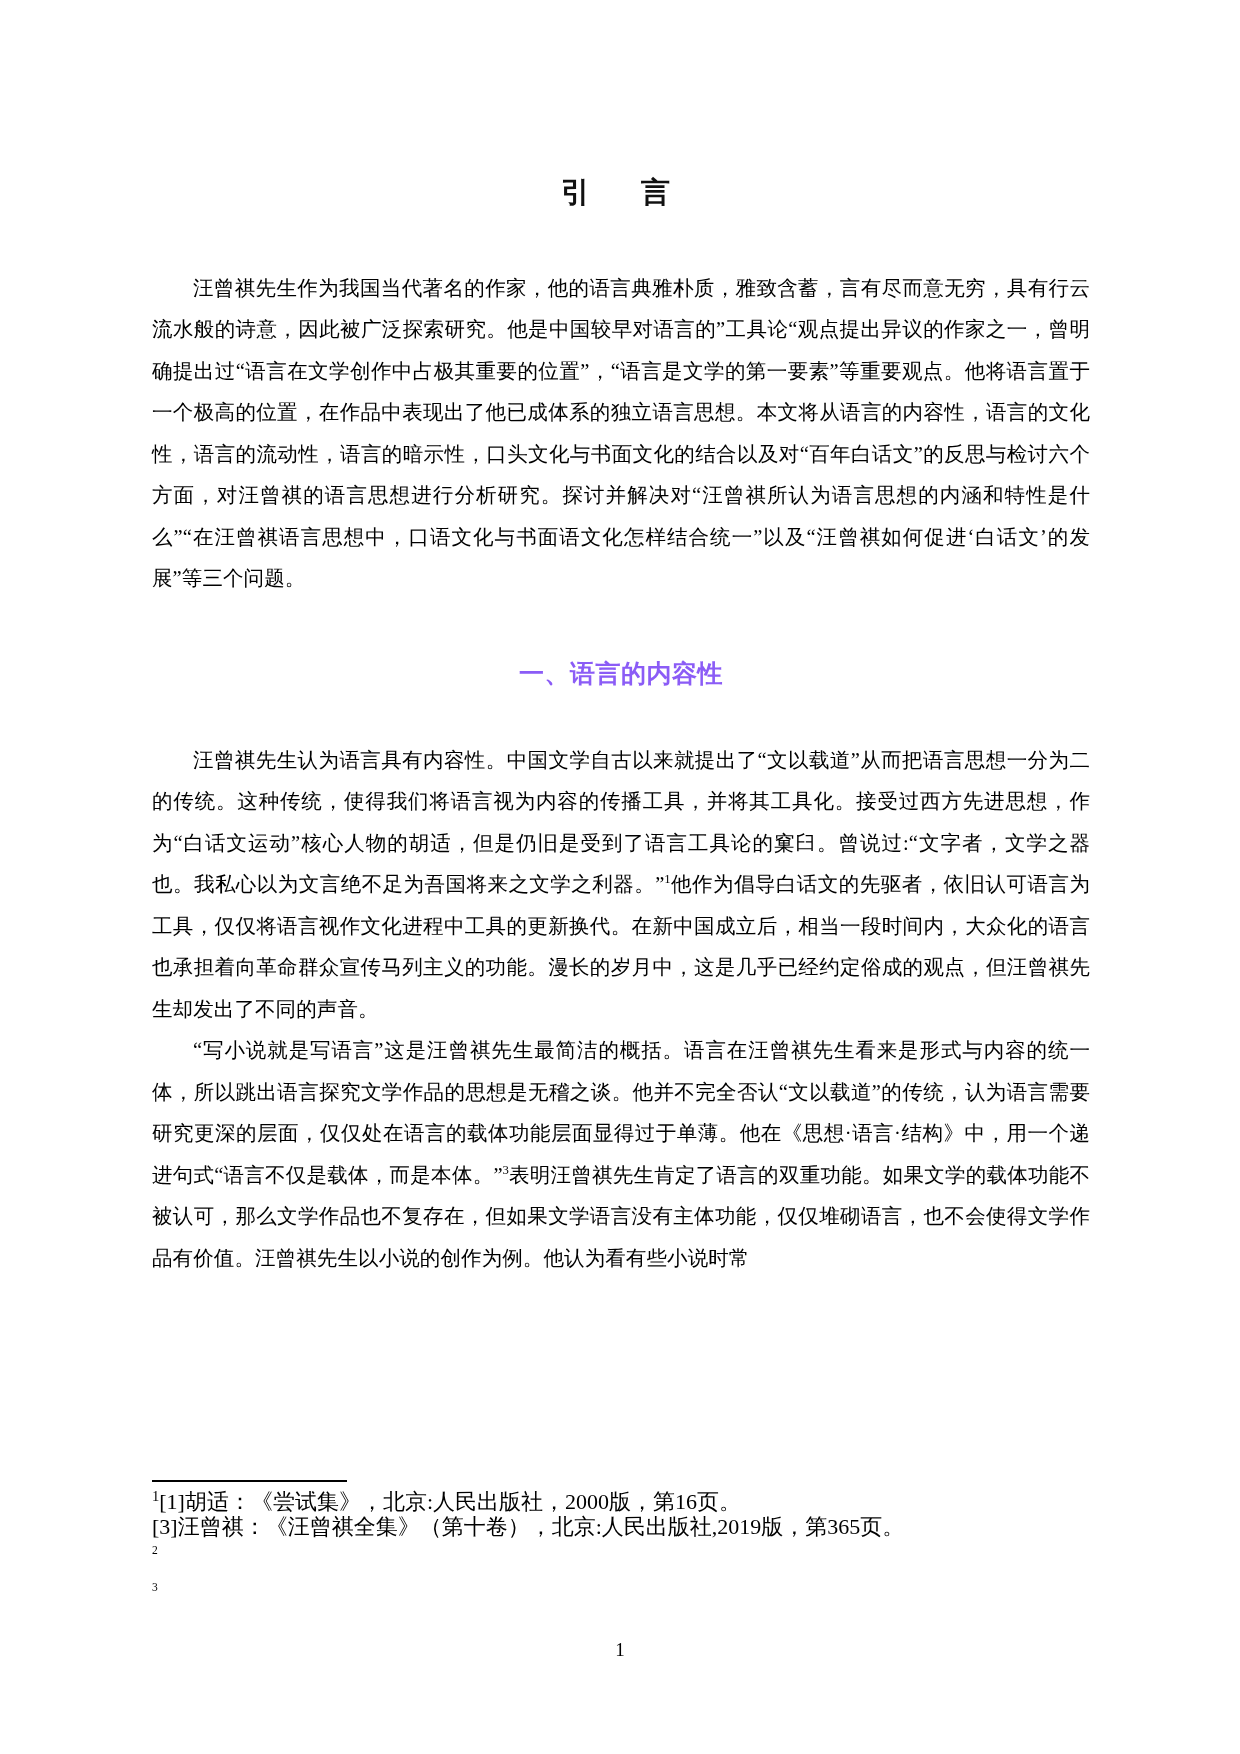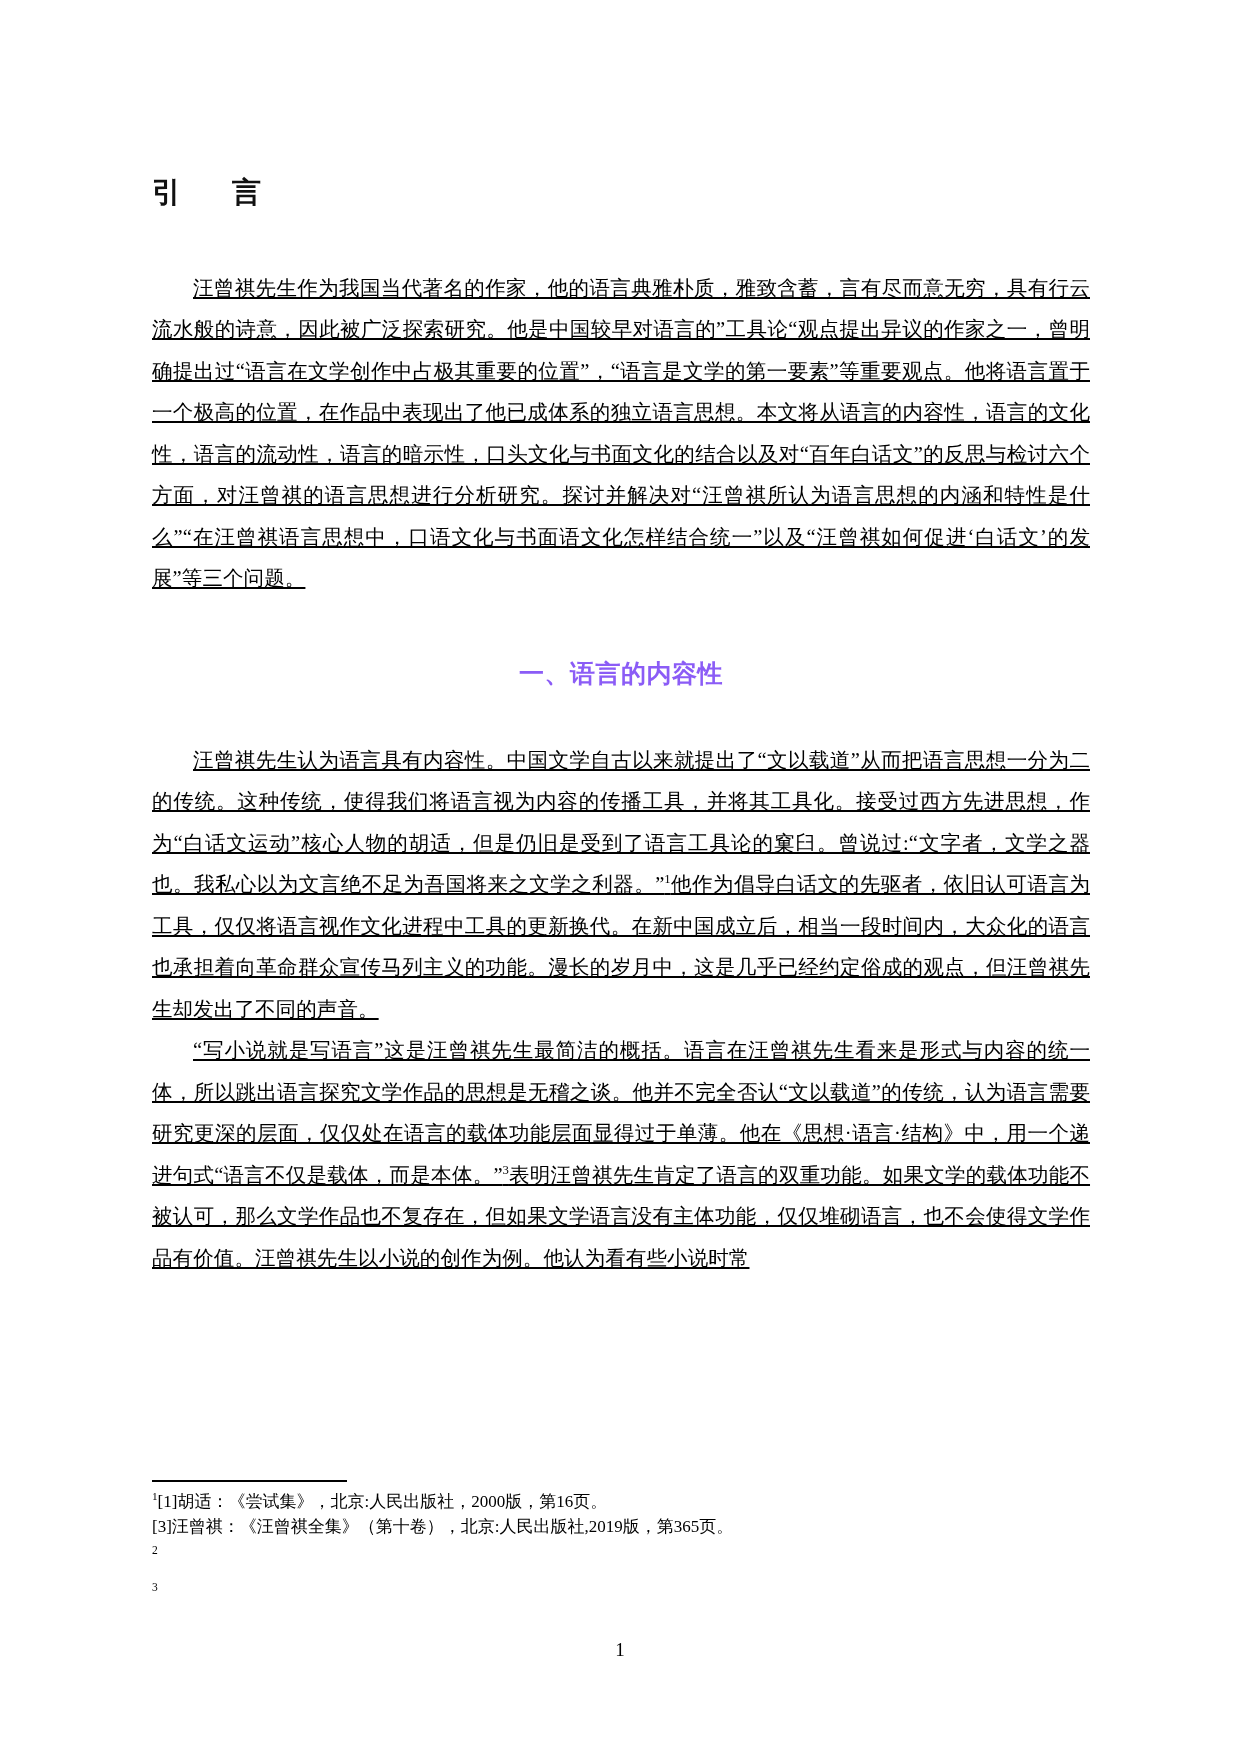--- a/index.html
+++ b/index.html
@@ -23,20 +23,21 @@
   }
   .content {
     position: absolute;
     left: 152px;
     top: 0;
     width: 938px;
   }
 
   
   .doc-title {
+    text-align: center;
     font-family: "Liberation Sans", "DejaVu Sans", sans-serif;
     font-size: 29px;
     font-weight: bold;
     letter-spacing: 0.38em;
     margin-top: 175px;
     margin-bottom: 0;
     line-height: 1.2;
     color: #111;
   }
 
@@ -55,21 +56,20 @@
   
   .body-para {
     font-size: 20.5px;
     line-height: 41.5px;
     text-align: justify;
     text-justify: inter-ideograph;
     text-indent: 2em;
     margin: 0;
     letter-spacing: 0.005em;
     word-break: break-all;
-    text-decoration: underline;
   }
 
   .spacer-intro { height: 58px; }
   .spacer-before-heading { height: 58px; }
   .spacer-after-heading { height: 52px; }
 
   
   sup.fn {
     font-size: 0.62em;
     vertical-align: super;
@@ -84,21 +84,21 @@
     top: 1480px;
     width: 938px;
   }
   .footnote-rule {
     width: 195px;
     height: 0;
     border-top: 2.2px solid #000;
     margin: 0 0 7px 0;
   }
   .footnote-line {
-    font-size: 17px;
+    font-size: 22px;
     line-height: 25px;
     margin: 0;
     letter-spacing: 0;
     white-space: nowrap;
   }
   .footnote-line sup.fnum {
     font-size: 0.66em;
     vertical-align: super;
     line-height: 0;
   }

